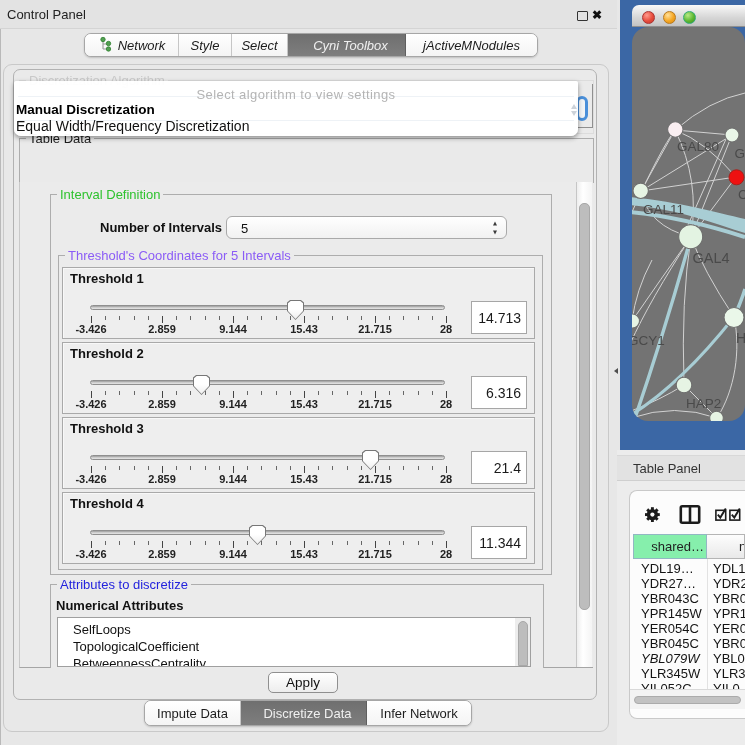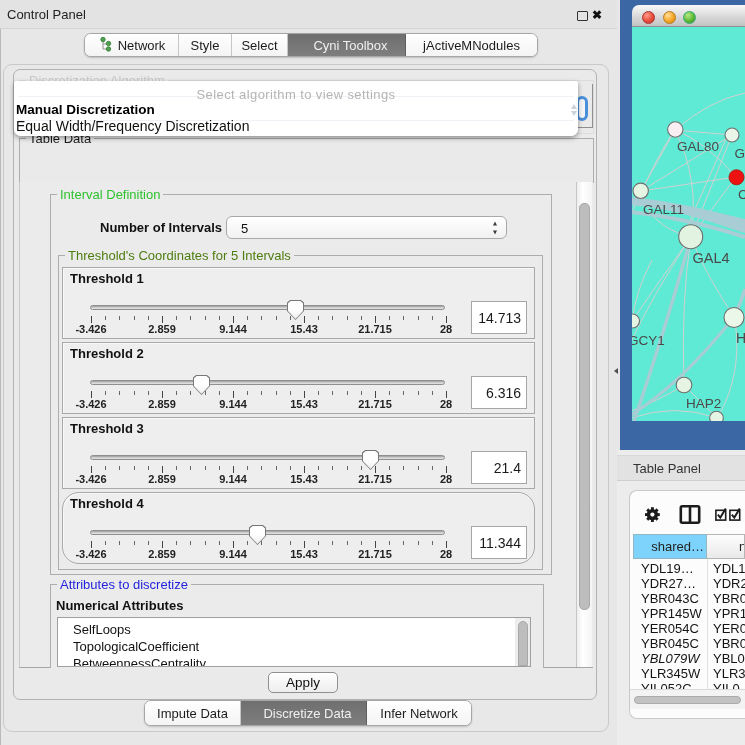--- a/index.html
+++ b/index.html
@@ -11,21 +11,21 @@
   #titlebar .t{position:absolute;left:7px;top:7px;font-size:13px;color:#222;}
   #cpwin{left:0;top:0;width:620px;height:745px;background:#e7e7e7;border-left:1px solid #b9b9b9;box-sizing:border-box;}
   .wicon{position:absolute;top:11px;color:#222;}
   #icon-float{left:577px;width:9px;height:8px;border:1.6px solid #333;border-radius:1px;}
   #icon-close{left:592px;top:8px;font-size:12px;font-weight:bold;color:#111;}
   
   .tabstrip{position:absolute;display:flex;background:#fff;border:1px solid #a6a6a6;border-radius:7px;box-shadow:0 1px 2px rgba(0,0,0,0.18);overflow:hidden;}
   .tabstrip .tab{flex:none;font-size:13px;color:#1c1c1c;display:flex;align-items:center;justify-content:center;border-right:1px solid #c6c6c6;background:linear-gradient(#ffffff,#f4f4f4);white-space:nowrap;}
   .tabstrip .tab:last-child{border-right:none;}
   .tabstrip .tab.sel{background:linear-gradient(#6f6f6f,#7e7e7e);color:#f0f0f0;border-right:1px solid #5f5f5f;padding-left:8px;}
-  #toptabs{left:84px;top:33px;height:22px;}
+  #toptabs{left:84px;top:33px;height:22px;font-style:italic;}
   #bottabs{left:144px;top:700px;height:24px;}
   
   #outerpanel{left:3px;top:64px;width:604px;height:666px;background:#e8e8e8;border:1px solid #c9c9c9;border-radius:9px;}
   #innerpanel{left:13px;top:69px;width:584px;height:631px;background:#eaeaea;border:1px solid #b2b2b2;border-radius:7px;box-sizing:border-box;}
   
   .tbox{position:absolute;border:1px solid #adadad;}
   .tbox .ttl{position:absolute;top:-8px;left:6px;padding:0 3px;font-size:13px;background:inherit;}
   
   .combo{position:absolute;background:linear-gradient(#ffffff,#f1f1f1);border:1px solid #a9a9a9;border-radius:6px;box-sizing:border-box;}
   .combo .cv{position:absolute;left:7px;top:50%;transform:translateY(-50%);font-size:13px;color:#111;white-space:nowrap;}
@@ -55,21 +55,21 @@
   
   #attrlist{left:57px;top:617px;width:474px;height:50px;background:#fff;border:1px solid #9f9f9f;box-sizing:border-box;overflow:hidden;}
   #attrlist .it{position:absolute;left:15px;font-size:13px;color:#111;}
   
   #applybtn{left:268px;top:672px;width:68px;height:19px;border:1px solid #8f8f8f;border-radius:5px;background:linear-gradient(#ffffff,#ededed);}
   #applybtn span{position:absolute;left:50%;top:50%;transform:translate(-50%,-52%);font-size:13.5px;color:#111;}
   
   #netwin{left:620px;top:0;width:125px;height:450px;background:#3b67a5;}
   #nettitle{left:632px;top:5px;width:113px;height:22px;background:linear-gradient(#f9f9f9,#d6d6d6 60%,#c3c3c3);border-radius:7px 0 0 0;border-bottom:1px solid #8f8f8f;box-sizing:border-box;}
   .light{position:absolute;top:6px;width:11px;height:11px;border-radius:50%;}
-  #netcanvas{left:632px;top:27px;width:113px;height:394px;background:#5eead4;overflow:hidden;}
+  #netcanvas{left:632px;top:27px;width:113px;height:394px;background:#737373;overflow:hidden;border-radius:16px;}
   
   #tablearea{left:617px;top:450px;width:128px;height:295px;background:#ececec;}
   #tpband{left:617px;top:455px;width:128px;height:26px;background:#e2e2e2;border-top:1px solid #d8d8d8;border-bottom:1px solid #cfcfcf;box-sizing:border-box;}
   #tpband span{position:absolute;left:16px;top:5px;font-size:13px;color:#333;}
   #tcard{left:629px;top:490px;width:116px;height:229px;background:#fcfcfc;border:1px solid #c9c9c9;border-radius:8px 0 0 8px;border-right:none;box-sizing:border-box;}
   .hcell{position:absolute;top:534px;height:25px;box-sizing:border-box;font-size:13px;color:#222;overflow:hidden;white-space:nowrap;}
   .trow{position:absolute;font-size:13px;color:#141414;white-space:nowrap;}
 </style>
 </head>
 <body>
@@ -117,21 +117,21 @@
   </div>
   <span class="abs" style="left:100px;top:220px;font-size:13px;font-weight:bold;color:#111;">Number of Intervals</span>
   <div class="combo" style="left:226px;top:216px;width:281px;height:23px;">
     <span class="cv" style="left:14px;">5</span>
     <span class="steppers">
         <span class="up"></span>
         <span class="dn"></span>
       </span>
   </div>
   <div class="tbox" style="left:58px;top:255px;width:483px;height:313px;background:#ebebeb;">
-    <span class="ttl" style="color:#4d7c0f;">Threshold's Coordinates for 5 Intervals</span>
+    <span class="ttl" style="color:#8b5cf6;">Threshold's Coordinates for 5 Intervals</span>
   </div>
 
   <div class="throw" style="top:267px;">
     <span class="lbl">Threshold 1</span>
     <div class="track"></div>
     <div class="ticks"></div>
     <div class="tlabels">
         <span style="left:0;">-3.426</span>
         <span style="left:71px;">2.859</span>
         <span style="left:142px;">9.144</span>
@@ -177,21 +177,21 @@
         <span style="left:284px;">21.715</span>
         <span style="left:355px;">28</span>
       </div>
     <div class="thumbo" style="left:299px;">
         <div class="thumbi"></div>
       </div>
     <div class="vbox">
         <span>21.4</span>
       </div>
   </div>
-  <div class="throw" style="top:492px;border-radius:17px;">
+  <div class="throw" style="top:492px;">
     <span class="lbl">Threshold 4</span>
     <div class="track"></div>
     <div class="ticks"></div>
     <div class="tlabels">
         <span style="left:0;">-3.426</span>
         <span style="left:71px;">2.859</span>
         <span style="left:142px;">9.144</span>
         <span style="left:213px;">15.43</span>
         <span style="left:284px;">21.715</span>
         <span style="left:355px;">28</span>
@@ -326,21 +326,21 @@
       <line x1="47" y1="1.3" x2="47" y2="17.7"></line>
     </g>
     <g fill="none" stroke="#1c1c1c" stroke-width="1.6">
       <rect x="72.9" y="5.3" width="9.8" height="9.8"></rect>
       <path d="M74.8 9.6 l2.5 3 5.5-9.2" stroke-width="1.9"></path>
       <rect x="86.9" y="5.3" width="9.8" height="9.8"></rect>
       <path d="M88.8 9.6 l2.5 3 5.5-9.2" stroke-width="1.9"></path>
     </g>
   </svg>
 
-  <div class="hcell" style="left:633px;width:74px;background:#7dd3fc;border:1px solid #93b7c3;text-align:right;padding-right:2px;line-height:23px;">shared…</div>
+  <div class="hcell" style="left:633px;width:74px;background:#86efac;border:1px solid #93b7c3;text-align:right;padding-right:2px;line-height:23px;">shared…</div>
   <div class="hcell" style="left:707px;width:38px;background:linear-gradient(#fdfdfd,#e9e9e9);border:1px solid #b5b5b5;border-left:none;line-height:23px;"><span style="margin-left:32px;">na</span></div>
 
   <div class="abs" style="left:633px;top:559px;width:112px;height:130px;overflow:hidden;background:#fcfcfc;">
     <div class="abs" style="left:74px;top:0;width:1px;height:130px;background:#e2e2e2;"></div>
     <div class="trow" style="left:8px;top:2px;">YDL19…</div>
       <div class="trow" style="left:80px;top:2px;">YDL1</div>
     <div class="trow" style="left:8px;top:17px;">YDR27…</div>
       <div class="trow" style="left:80px;top:17px;">YDR2</div>
     <div class="trow" style="left:8px;top:32px;">YBR043C</div>
       <div class="trow" style="left:80px;top:32px;">YBR0</div>

